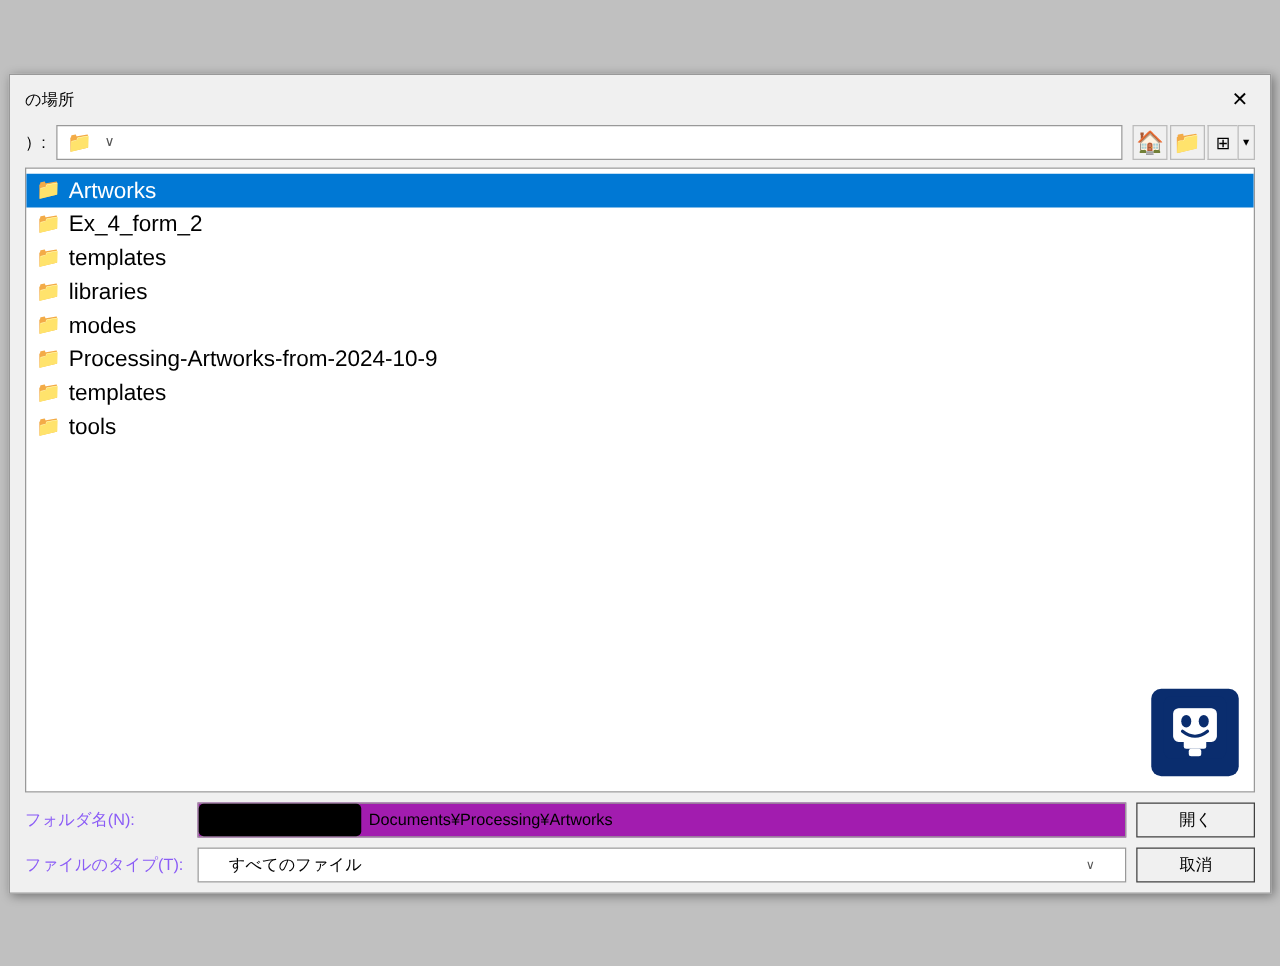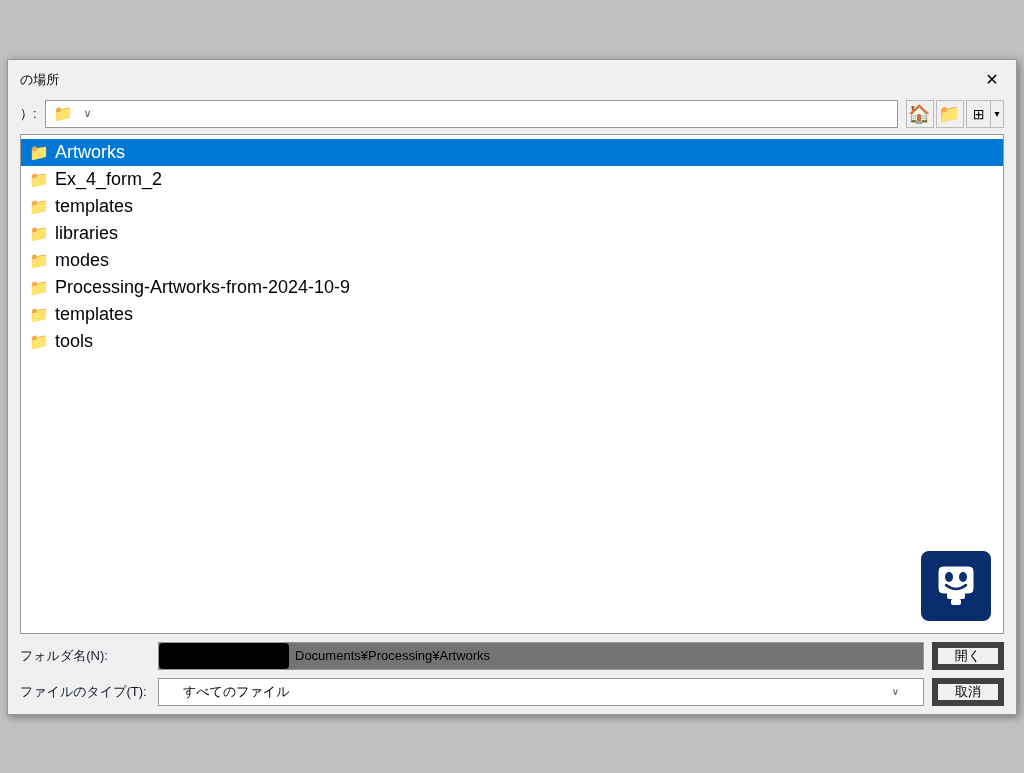--- a/index.html
+++ b/index.html
@@ -207,21 +207,21 @@
     }
 
     .form-row {
       display: flex;
       align-items: center;
       gap: 8px;
     }
 
     .form-label {
       font-size: 13px;
-      color: #0f172a;
+      color: #8b5cf6;
       white-space: nowrap;
       min-width: 130px;
     }
 
     .masked-area {
       width: 130px;
       height: 26px;
       background: #000;
       border-radius: 4px;
       flex-shrink: 0;
@@ -257,23 +257,23 @@
       justify-content: space-between;
       cursor: pointer;
     }
 
     .combo-arrow {
       font-size: 10px;
       color: #555;
     }
 
     .action-btn {
-      width: 72px;
+      width: 95px;
       height: 26px;
-      border: 6px solid #404040;
+      border: 1px solid #404040;
       background: #f0f0f0;
       cursor: pointer;
       font-size: 13px;
       font-family: Liberation Sans, sans-serif;
       display: flex;
       align-items: center;
       justify-content: center;
     }
   </style>
 </head>
@@ -372,21 +372,21 @@
           <rect x="20" y="42" width="10" height="6" rx="2" fill="white"></rect>
         </svg>
       </span>
     </div>
   </div>
 
   <div class="bottom-section">
 
     <div class="form-row">
       <span class="form-label">フォルダ名(N):</span>
-      <div class="input-with-mask" style="flex:1; display:flex; align-items:center; border:1px solid #999; background:#737373;">
+      <div class="input-with-mask" style="flex:1; display:flex; align-items:center; border:1px solid #999; background:#a21caf;">
         <div class="masked-area"></div>
         <input class="input-visible-text" type="text" value="Documents¥Processing¥Artworks" style="flex: 1 1 0%; border: none; outline: none; padding: 2px 6px; font-size: 13px; font-family: inherit;">
       </div>
       <button class="action-btn" style="height:28px;">開く</button>
     </div>
 
     <div class="form-row">
       <span class="form-label">ファイルのタイプ(T):</span>
       <div class="form-combo" style="height:28px;">
         <span>すべてのファイル</span>

